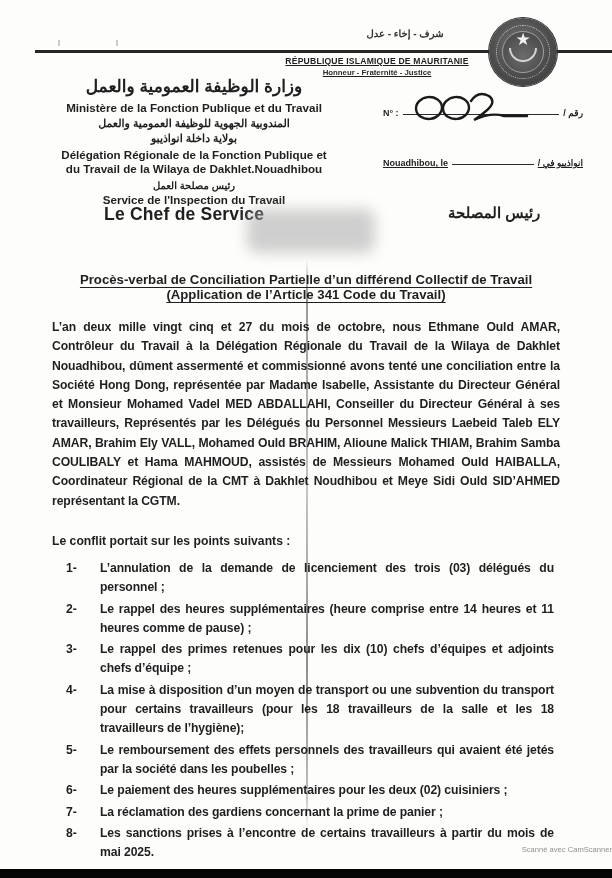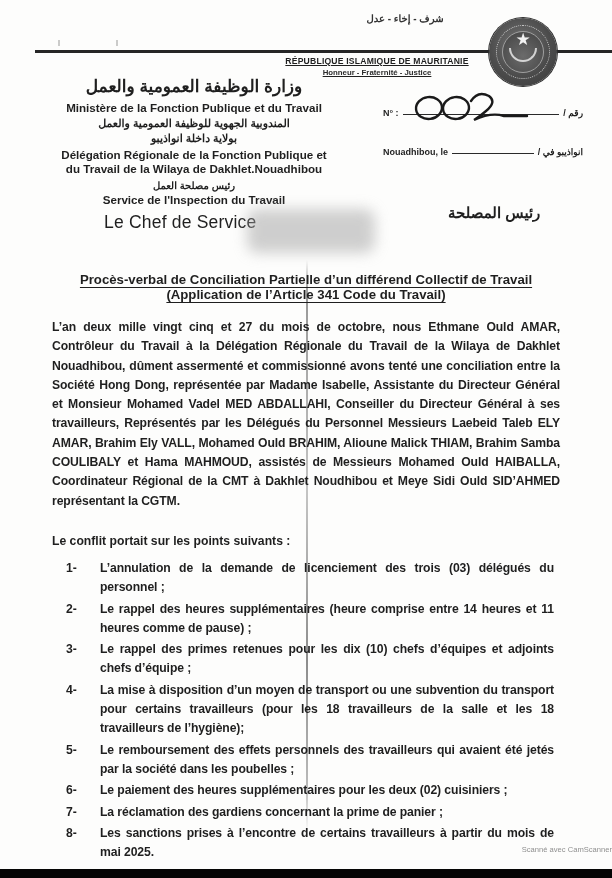--- a/index.html
+++ b/index.html
@@ -6,21 +6,21 @@
   html,body { background:#ffffff; }
   body { font-family:"Liberation Sans", sans-serif; color:#1f1f1f; }
   .page {
     position:relative; width:612px; height:878px; margin:0 auto;
     background:#fdfdfc; overflow:hidden;
   }
 
   
   .top-arabic { position:absolute; top:10px; left:300px; width:210px; text-align:center; }
   .top-arabic .rep-ar { font-size:13.5px; font-weight:bold; color:#222; }
-  .top-arabic .motto-ar { font-size:10px; font-weight:bold; color:#333; margin-top:3px; }
+  .top-arabic .motto-ar { font-size:10px; font-weight:bold; color:#333; margin-top:18px; }
 
   .header-rule { position:absolute; top:50px; left:35px; right:0; height:3px; background:#262626; }
   .tl-marks { position:absolute; top:40px; left:58px; width:60px; height:6px;
     border-left:2px solid #9a9a9a; border-right:2px solid #9a9a9a; opacity:.5; }
 
   .seal { position:absolute; top:18px; left:489px; width:68px; height:68px; border-radius:50%;
     background:radial-gradient(circle at 45% 40%, #757575 0%, #4c4c4c 55%, #383838 100%);
     box-shadow:0 0 0 1px #2e2e2e; }
   .seal .inner { position:absolute; inset:7px; border-radius:50%; border:1.5px dotted #cfcfcf; }
   .seal .inner2 { position:absolute; inset:13px; border-radius:50%; border:1px solid #9f9f9f;
@@ -40,26 +40,26 @@
   .left-col .delegation-ar { font-size:11px; font-weight:bold; margin-top:3px; }
   .left-col .wilaya-ar { font-size:11px; font-weight:bold; margin-top:2px; }
   .left-col .delegation-fr { font-size:11.6px; font-weight:bold; margin-top:3px; line-height:14px; }
   .left-col .service-ar { font-size:10px; font-weight:bold; margin-top:4px; }
   .left-col .service-fr { font-size:11.6px; font-weight:bold; margin-top:2px; }
 
   
   .ref-block { position:absolute; top:103px; left:383px; width:200px; }
   .ref-line { position:relative; display:flex; align-items:flex-end; font-size:9px; font-weight:bold; }
   .ref-line .rule { flex:1; border-bottom:1.6px solid #2a2a2a; margin:0 4px 3px 4px; height:12px; }
-  .ref-line.second { margin-top:24px; }
+  .ref-line.second { margin-top:35px;text-decoration:underline; }
   .hand-002 { position:absolute; left:18px; top:-16px; width:130px; height:40px; }
 
   .chief-ar { position:absolute; top:204px; left:448px; font-size:15px; font-weight:bold; }
 
-  .chef-service { position:absolute; top:212px; left:104px; font-size:17.5px; font-weight:normal;
+  .chef-service { position:absolute; top:204px; left:104px; font-size:17.5px; font-weight:bold;
     letter-spacing:.2px; }
   .redaction { position:absolute; top:209px; left:247px; width:128px; height:44px;
     background:#a9a9a9; border-radius:10px; filter:blur(7px); opacity:.55; }
 
   
   .doc-body { position:absolute; top:272px; left:52px; width:508px; }
   .title-main, .title-sub { text-align:center; font-size:13.2px; font-weight:bold;
     text-decoration:underline; text-underline-offset:3px; }
   .title-sub { }
   .paragraph { margin-top:16px; font-size:12.2px; font-weight:bold; line-height:19.3px;

